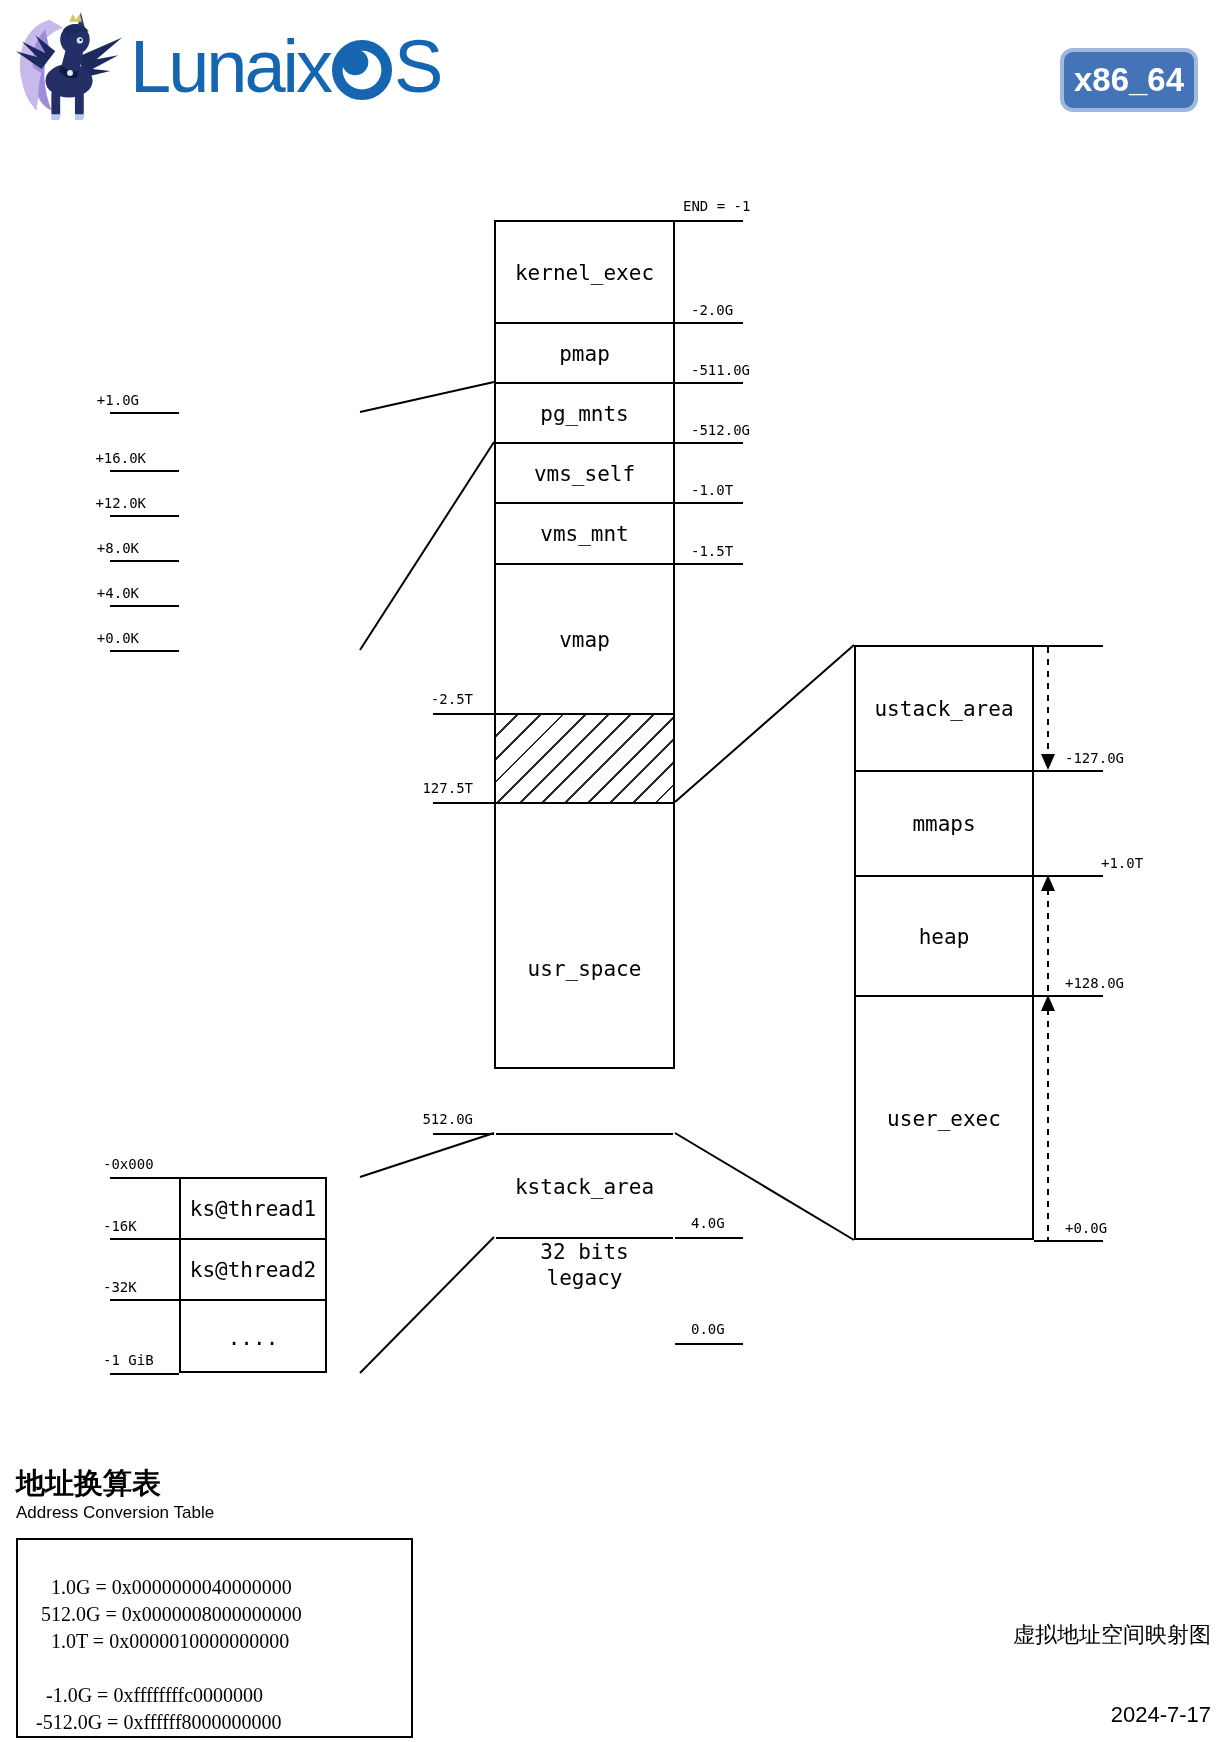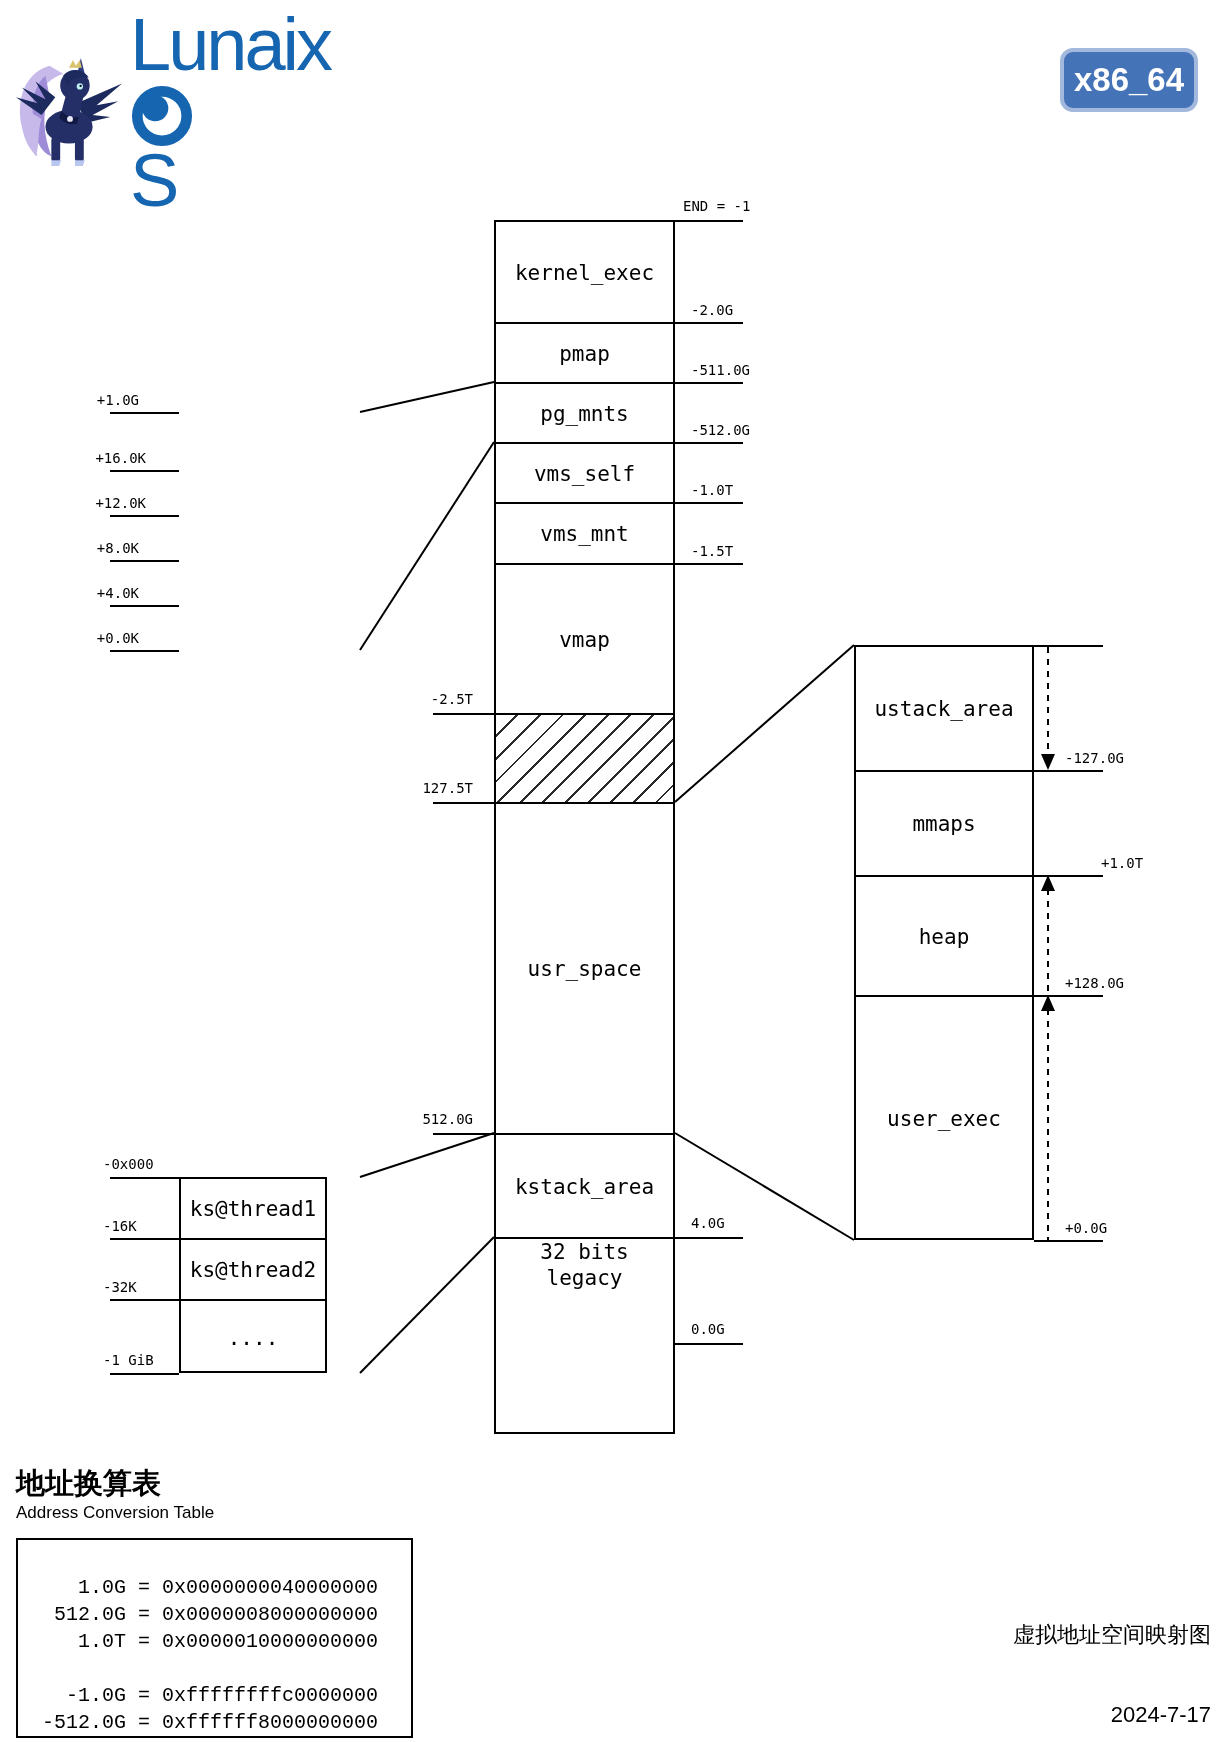--- a/index.html
+++ b/index.html
@@ -14,34 +14,34 @@
   .rowlab{position:absolute;left:0;width:100%;text-align:center;font-size:21px;line-height:26px;white-space:pre-line;}
   .ticklab{position:absolute;font-size:14px;line-height:20px;white-space:pre;}
   .hatch{
     position:absolute;left:0;right:0;
     background:repeating-linear-gradient(135deg,#fff 0 14px,#2a2a2a 14px 16px);
   }
   svg.overlay{position:absolute;left:0;top:0;pointer-events:none;}
   
   #logo-row{position:absolute;left:12px;top:8px;display:flex;align-items:center;}
   #logo-text{
-    display:flex;align-items:flex-start;font-family:"Liberation Sans",sans-serif;
-    font-size:74px;font-weight:500;letter-spacing:-3px;color:#1565b0;line-height:1;flex-direction:column;
+    display:flex;align-items:center;font-family:"Liberation Sans",sans-serif;
+    font-size:74px;font-weight:500;letter-spacing:-3px;color:#1565b0;line-height:1;
   }
   #logo-text .oss{letter-spacing:-2px;}
   #arch-badge{
     position:absolute;left:1060px;top:48px;width:138px;height:64px;
     background:#4473b7;border:4px solid #a2b8dc;border-radius:13px;box-sizing:border-box;
     display:flex;align-items:center;justify-content:center;
     font-family:"Liberation Sans",sans-serif;font-weight:bold;font-size:33px;color:#fff;
   }
   #conv-heading-zh{position:absolute;left:16px;top:1464px;font-size:29px;font-weight:bold;font-family:"Liberation Sans",sans-serif;}
   #conv-heading-en{position:absolute;left:16px;top:1503px;font-size:17px;font-family:"Liberation Sans",sans-serif;}
   #conv-box{position:absolute;left:16px;top:1538px;width:397px;height:200px;border:2px solid #000;box-sizing:border-box;}
-  #conv-pre{margin:0;padding:34px 0 0 24px;font-family:Liberation Mono, monospace;font-size:20px;line-height:27px;white-space:pre;}
+  #conv-pre{margin:0;padding:34px 0 0 18px;font-family:Liberation Serif, serif;font-size:20px;line-height:27px;white-space:pre;}
   #doc-title{position:absolute;right:6px;top:1572px;font-size:34px;font-family:"Liberation Sans",sans-serif;}
   #doc-subtitle{position:absolute;right:6px;top:1620px;font-size:22px;font-family:"Liberation Sans",sans-serif;}
   #doc-date{position:absolute;right:6px;top:1702px;font-size:22px;font-family:"Liberation Sans",sans-serif;}
 </style>
 </head>
 <body>
 
 <div id="stage">
 
   <div id="logo-row">
@@ -102,21 +102,21 @@
     </g>
     <g fill="#000" stroke="none">
       <polygon points="1048,770 1041,754 1055,754"></polygon>
       <polygon points="1048,875 1041,891 1055,891"></polygon>
       <polygon points="1048,995 1041,1011 1055,1011"></polygon>
     </g>
   </svg>
 
   <span class="ticklab" style="left:683px;top:196px;font-size:14px">END = -1</span>
 
-  <div class="box" style="left:494px;top:220px;width:181px;height:1214px">
+  <div class="box" style="left:494px;top:220px;width:181px;height:849px">
     <div class="hline" style="top:100px"></div>
     <div class="hline" style="top:160px"></div>
     <div class="hline" style="top:220px"></div>
     <div class="hline" style="top:280px"></div>
     <div class="hline" style="top:341px"></div>
     <div class="hline" style="top:491px"></div>
     <div class="hline" style="top:580px"></div>
     <div class="hline" style="top:911px"></div>
     <div class="hline" style="top:1015px"></div>
     <div class="hatch" style="top:493px;height:87px"></div>

